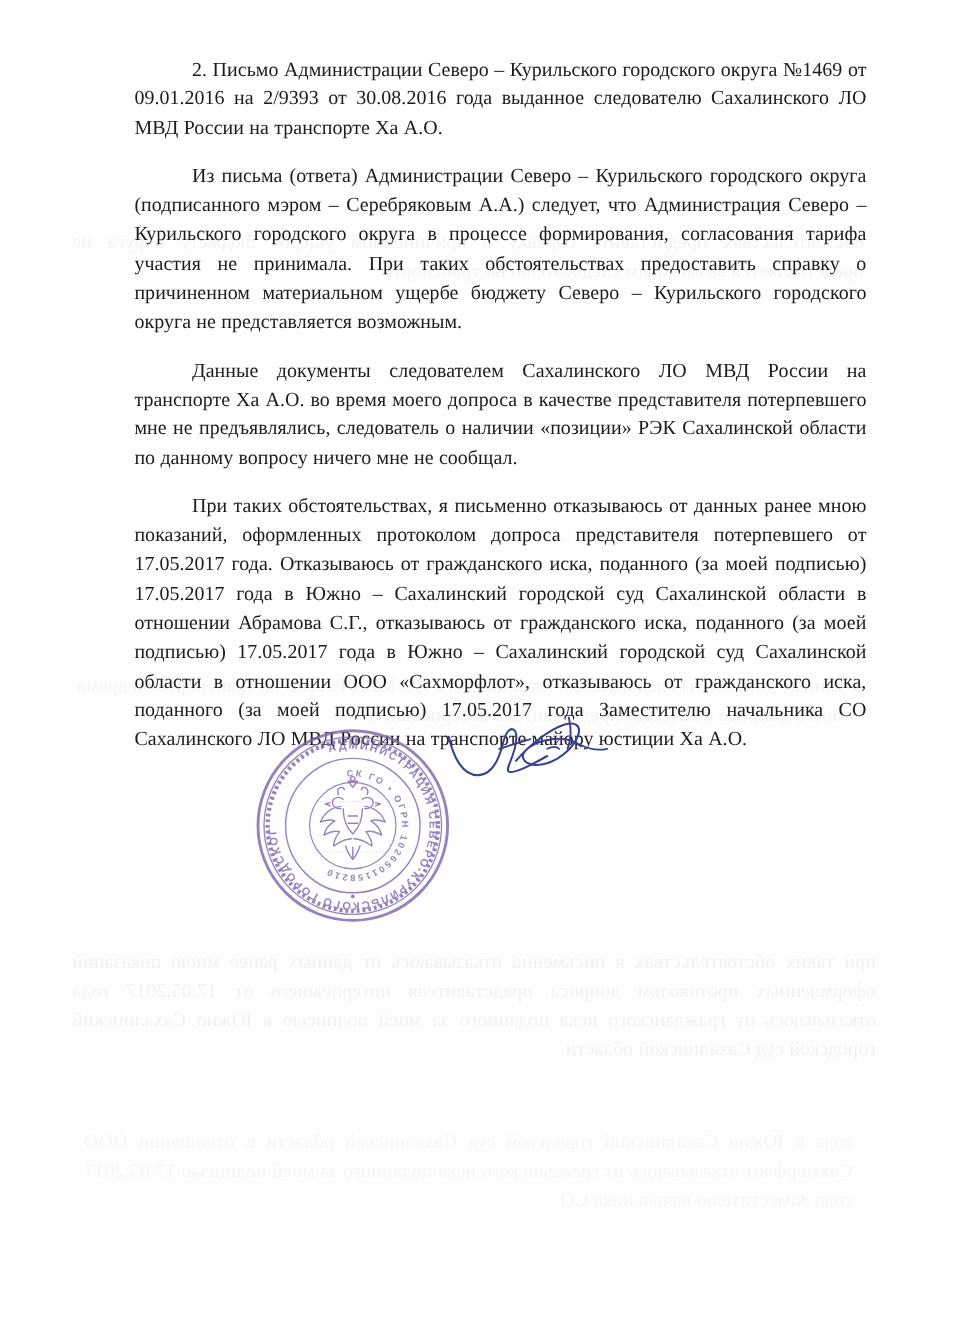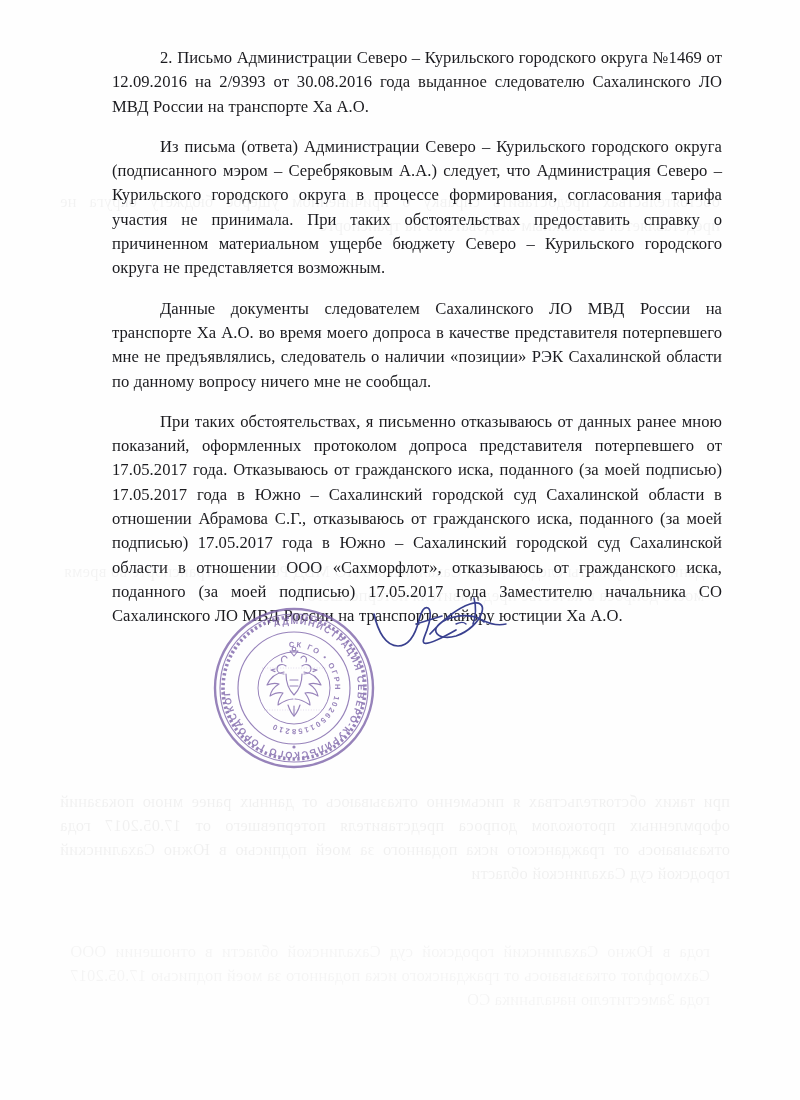--- a/index.html
+++ b/index.html
@@ -138,21 +138,21 @@
 <div id="page">
 
   <div id="showthrough">
     <div class="ghost" id="ghost-upper">обстоятельствах предоставить справку о причиненном ущербе бюджету округа не представляется возможным следователю на транспорте</div>
     <div class="ghost" id="ghost-mid">данные документы следователем Сахалинского ЛО МВД России на транспорте во время моего допроса в качестве представителя потерпевшего</div>
     <div class="ghost" id="ghost-lower">при таких обстоятельствах я письменно отказываюсь от данных ранее мною показаний оформленных протоколом допроса представителя потерпевшего от 17.05.2017 года отказываюсь от гражданского иска поданного за моей подписью в Южно Сахалинский городской суд Сахалинской области</div>
     <div class="ghost" id="ghost-bottom">года в Южно Сахалинский городской суд Сахалинской области в отношении ООО Сахморфлот отказываюсь от гражданского иска поданного за моей подписью 17.05.2017 года Заместителю начальника СО</div>
   </div>
 
   <div id="body-text">
-    <p class="para">2. Письмо Администрации Северо – Курильского городского округа №1469 от 12.09.2016 на 2/9393 от 30.08.2016 года выданное следователю Сахалинского ЛО МВД России на транспорте Ха А.О.</p>
+    <p class="para">2. Письмо Администрации Северо – Курильского городского округа №1469 от 09.01.2016 на 2/9393 от 30.08.2016 года выданное следователю Сахалинского ЛО МВД России на транспорте Ха А.О.</p>
     <p class="para">Из письма (ответа) Администрации Северо – Курильского городского округа (подписанного мэром – Серебряковым А.А.) следует, что Администрация Северо – Курильского городского округа в процессе формирования, согласования тарифа участия не принимала. При таких обстоятельствах предоставить справку о причиненном материальном ущербе бюджету Северо – Курильского городского округа не представляется возможным.</p>
     <p class="para">Данные документы следователем Сахалинского ЛО МВД России на транспорте Ха А.О. во время моего допроса в качестве представителя потерпевшего мне не предъявлялись, следователь о наличии «позиции» РЭК Сахалинской области по данному вопросу ничего мне не сообщал.</p>
     <p class="para para-last">При таких обстоятельствах, я письменно отказываюсь от данных ранее мною показаний, оформленных протоколом допроса представителя потерпевшего от 17.05.2017 года. Отказываюсь от гражданского иска, поданного (за моей подписью) 17.05.2017 года в Южно – Сахалинский городской суд Сахалинской области в отношении Абрамова С.Г., отказываюсь от гражданского иска, поданного (за моей подписью) 17.05.2017 года в Южно – Сахалинский городской суд Сахалинской области в отношении ООО «Сахморфлот», отказываюсь от гражданского иска, поданного (за моей подписью) 17.05.2017 года  Заместителю начальника СО Сахалинского ЛО МВД России на транспорте майору юстиции Ха А.О.</p>
   </div>
 
 
   <div id="signature-mark">
     <svg width="200" height="80" viewBox="0 0 200 80" xmlns="http://www.w3.org/2000/svg">
       <g fill="none" stroke="#39408f" stroke-linecap="round" stroke-linejoin="round">
         <path d="M2 28 C 6 46, 14 60, 26 60 C 38 60, 44 46, 47 34" stroke-width="1.7"></path>

